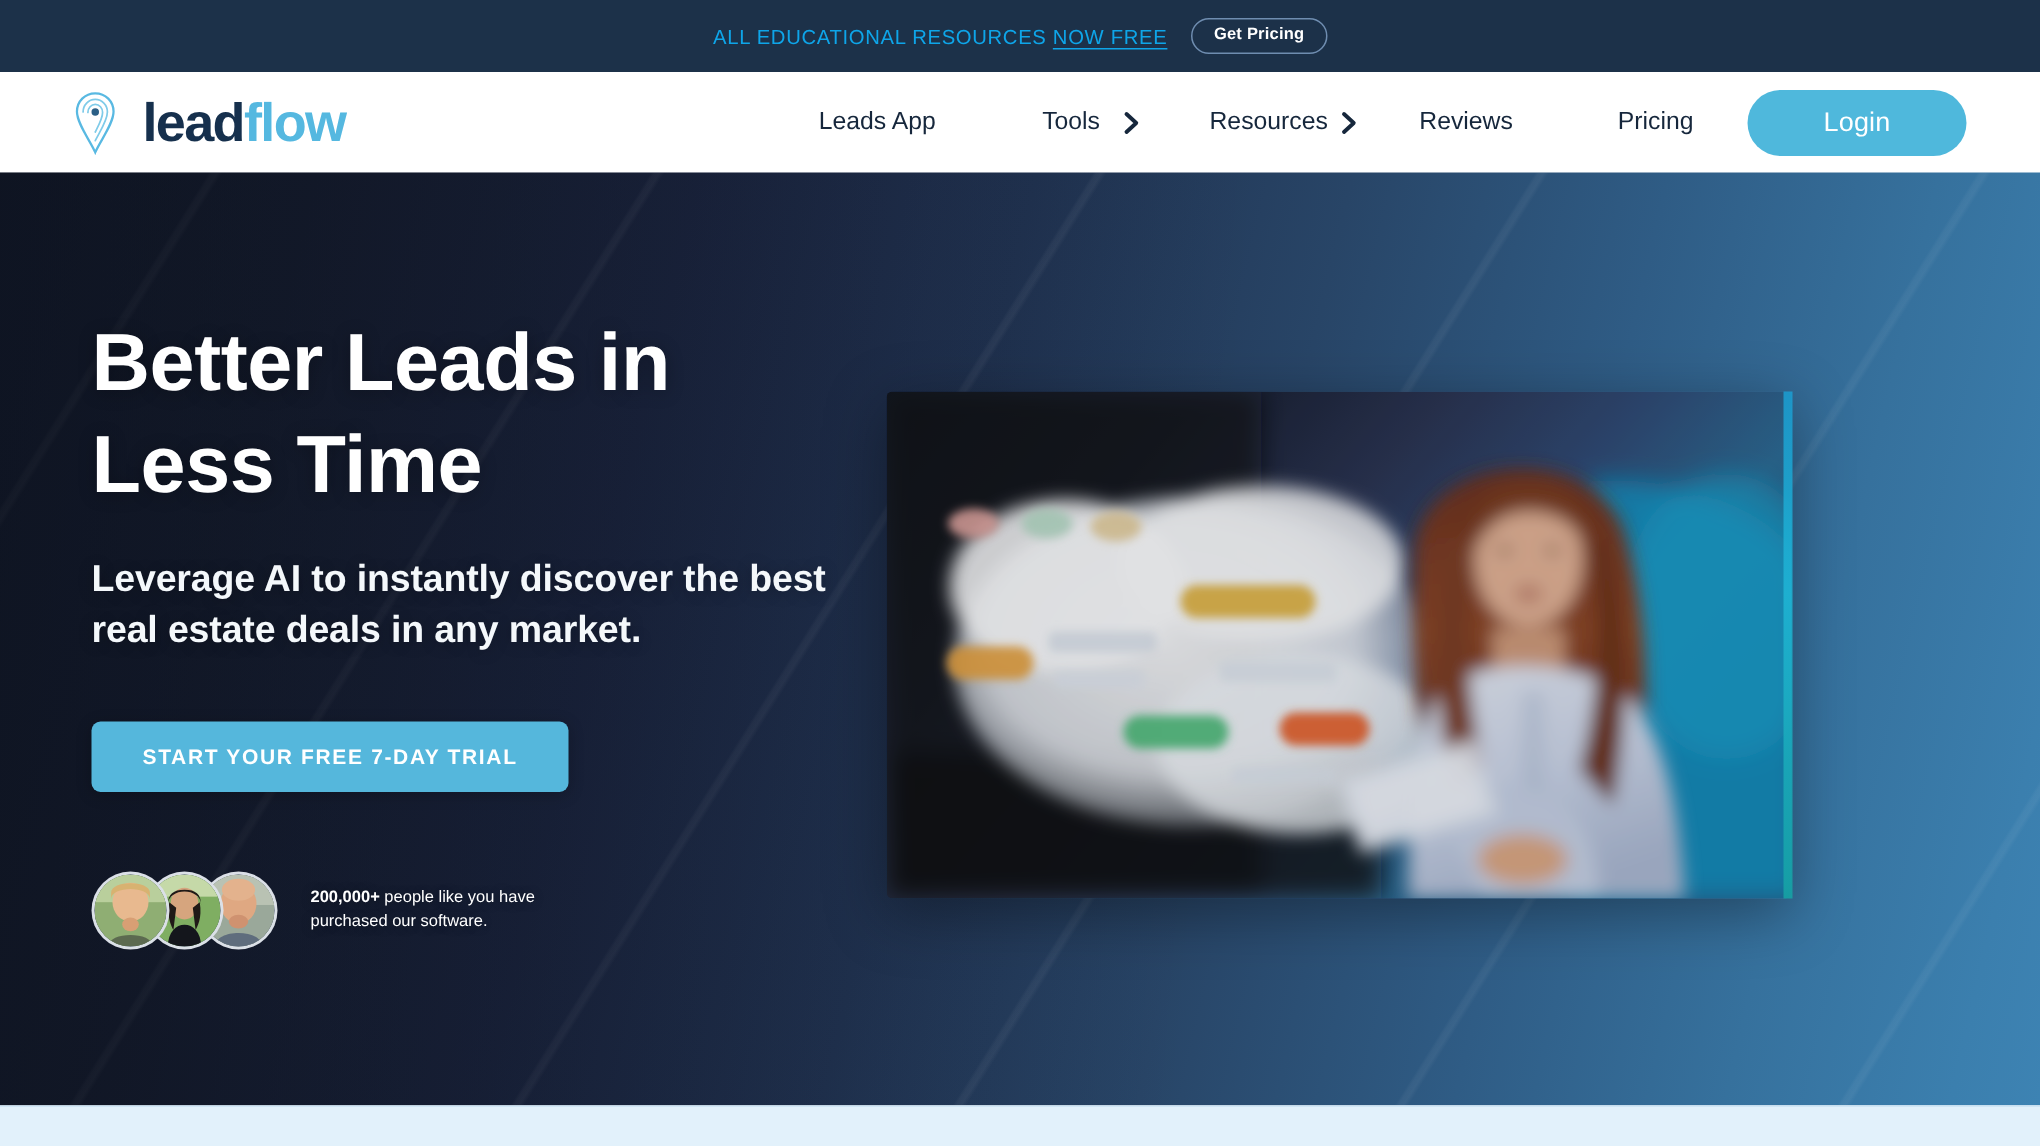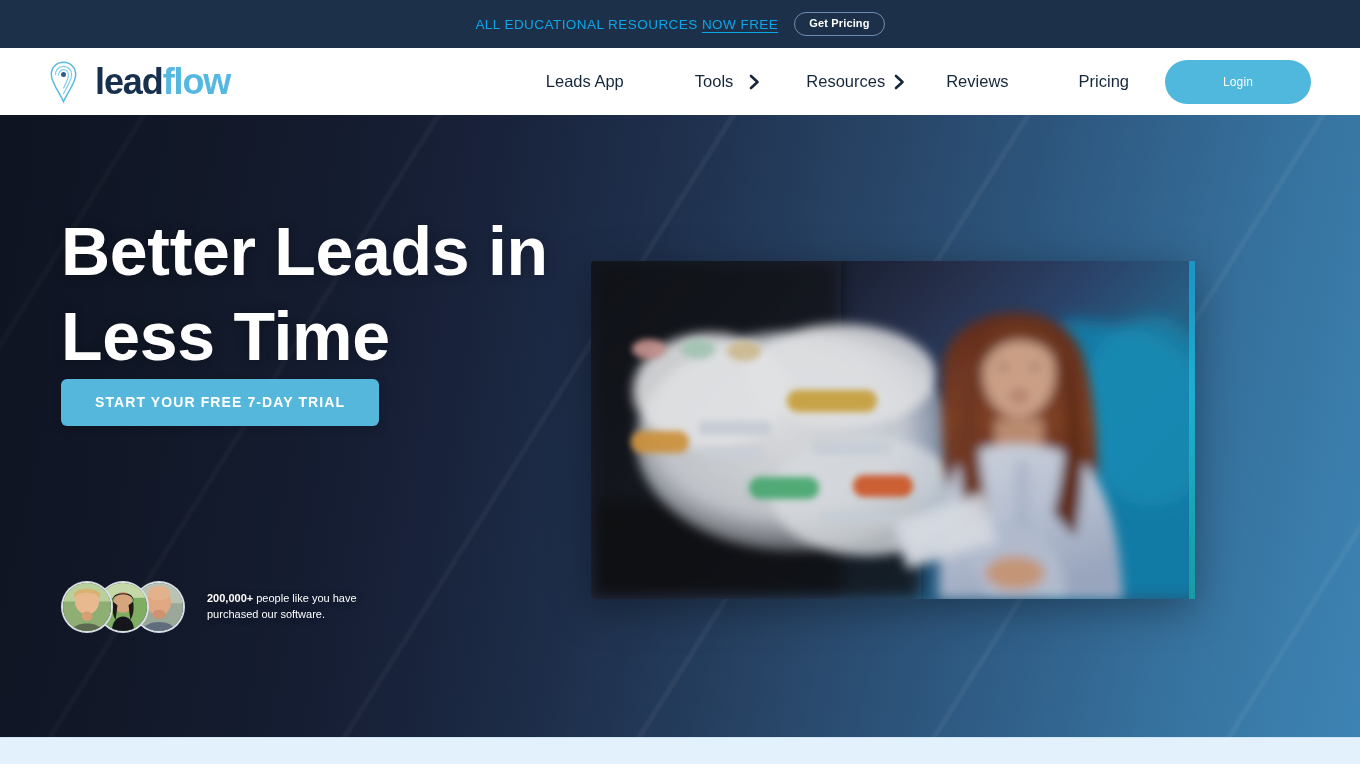--- a/index.html
+++ b/index.html
@@ -89,21 +89,21 @@
   .nav-gap-4{ margin-right:70px; }
   .nav-gap-5{ margin-right:36px; }
   .nav-chevron{ display:block; width:11px; height:16px; }
   .login-btn{
     background:#4fb8dc;
     color:#ffffff;
     border:none;
     border-radius:24px;
     width:146px; height:44px;
     font-family:"Liberation Sans", sans-serif;
-    font-size:12px;
+    font-size:18px;
     font-weight:400;
     cursor:pointer;
     letter-spacing:.1px;
   }
 
   
   .hero{
     position:relative;
     width:100%; height:622px;
     overflow:hidden;
@@ -149,24 +149,25 @@
     width:100%; height:100%;
   }
 
   .hero-copy{
     position:absolute;
     left:61px; top:94px;
     width:520px;
   }
   .hero-title{
     color:#ffffff;
-    font-size:68px;
+    font-size:54px;
     font-weight:700;
     line-height:1.25;
     letter-spacing:-.3px;
+    margin-bottom:26px;
     text-shadow:0 1px 12px rgba(0,0,0,.28);
   }
   .hero-sub{
     color:#f4f8fb;
     font-size:25px;
     font-weight:700;
     line-height:1.34;
     letter-spacing:-.1px;
     margin-bottom:44px;
     text-shadow:0 1px 10px rgba(0,0,0,.25);
@@ -316,20 +317,21 @@
   <div class="hero-streaks"></div>
   <div class="hero-vignette"></div>
 
   <div class="hero-inner">
 
     <div class="hero-copy">
       <h1 class="hero-title">
         <span>Better Leads in</span><br>
         <span>Less Time</span>
       </h1>
+      <p class="hero-sub">Leverage AI to instantly discover the best real estate deals in any market.</p>
       <button class="hero-cta">START YOUR FREE 7-DAY TRIAL</button>
     </div>
 
     <div class="social-proof">
       <div class="avatars">
 
         <div class="avatar">
           <svg viewBox="0 0 52 52" xmlns="http://www.w3.org/2000/svg">
             <rect width="52" height="52" fill="#8fae73"></rect>
             <rect y="0" width="52" height="20" fill="#b9cf9c"></rect>

